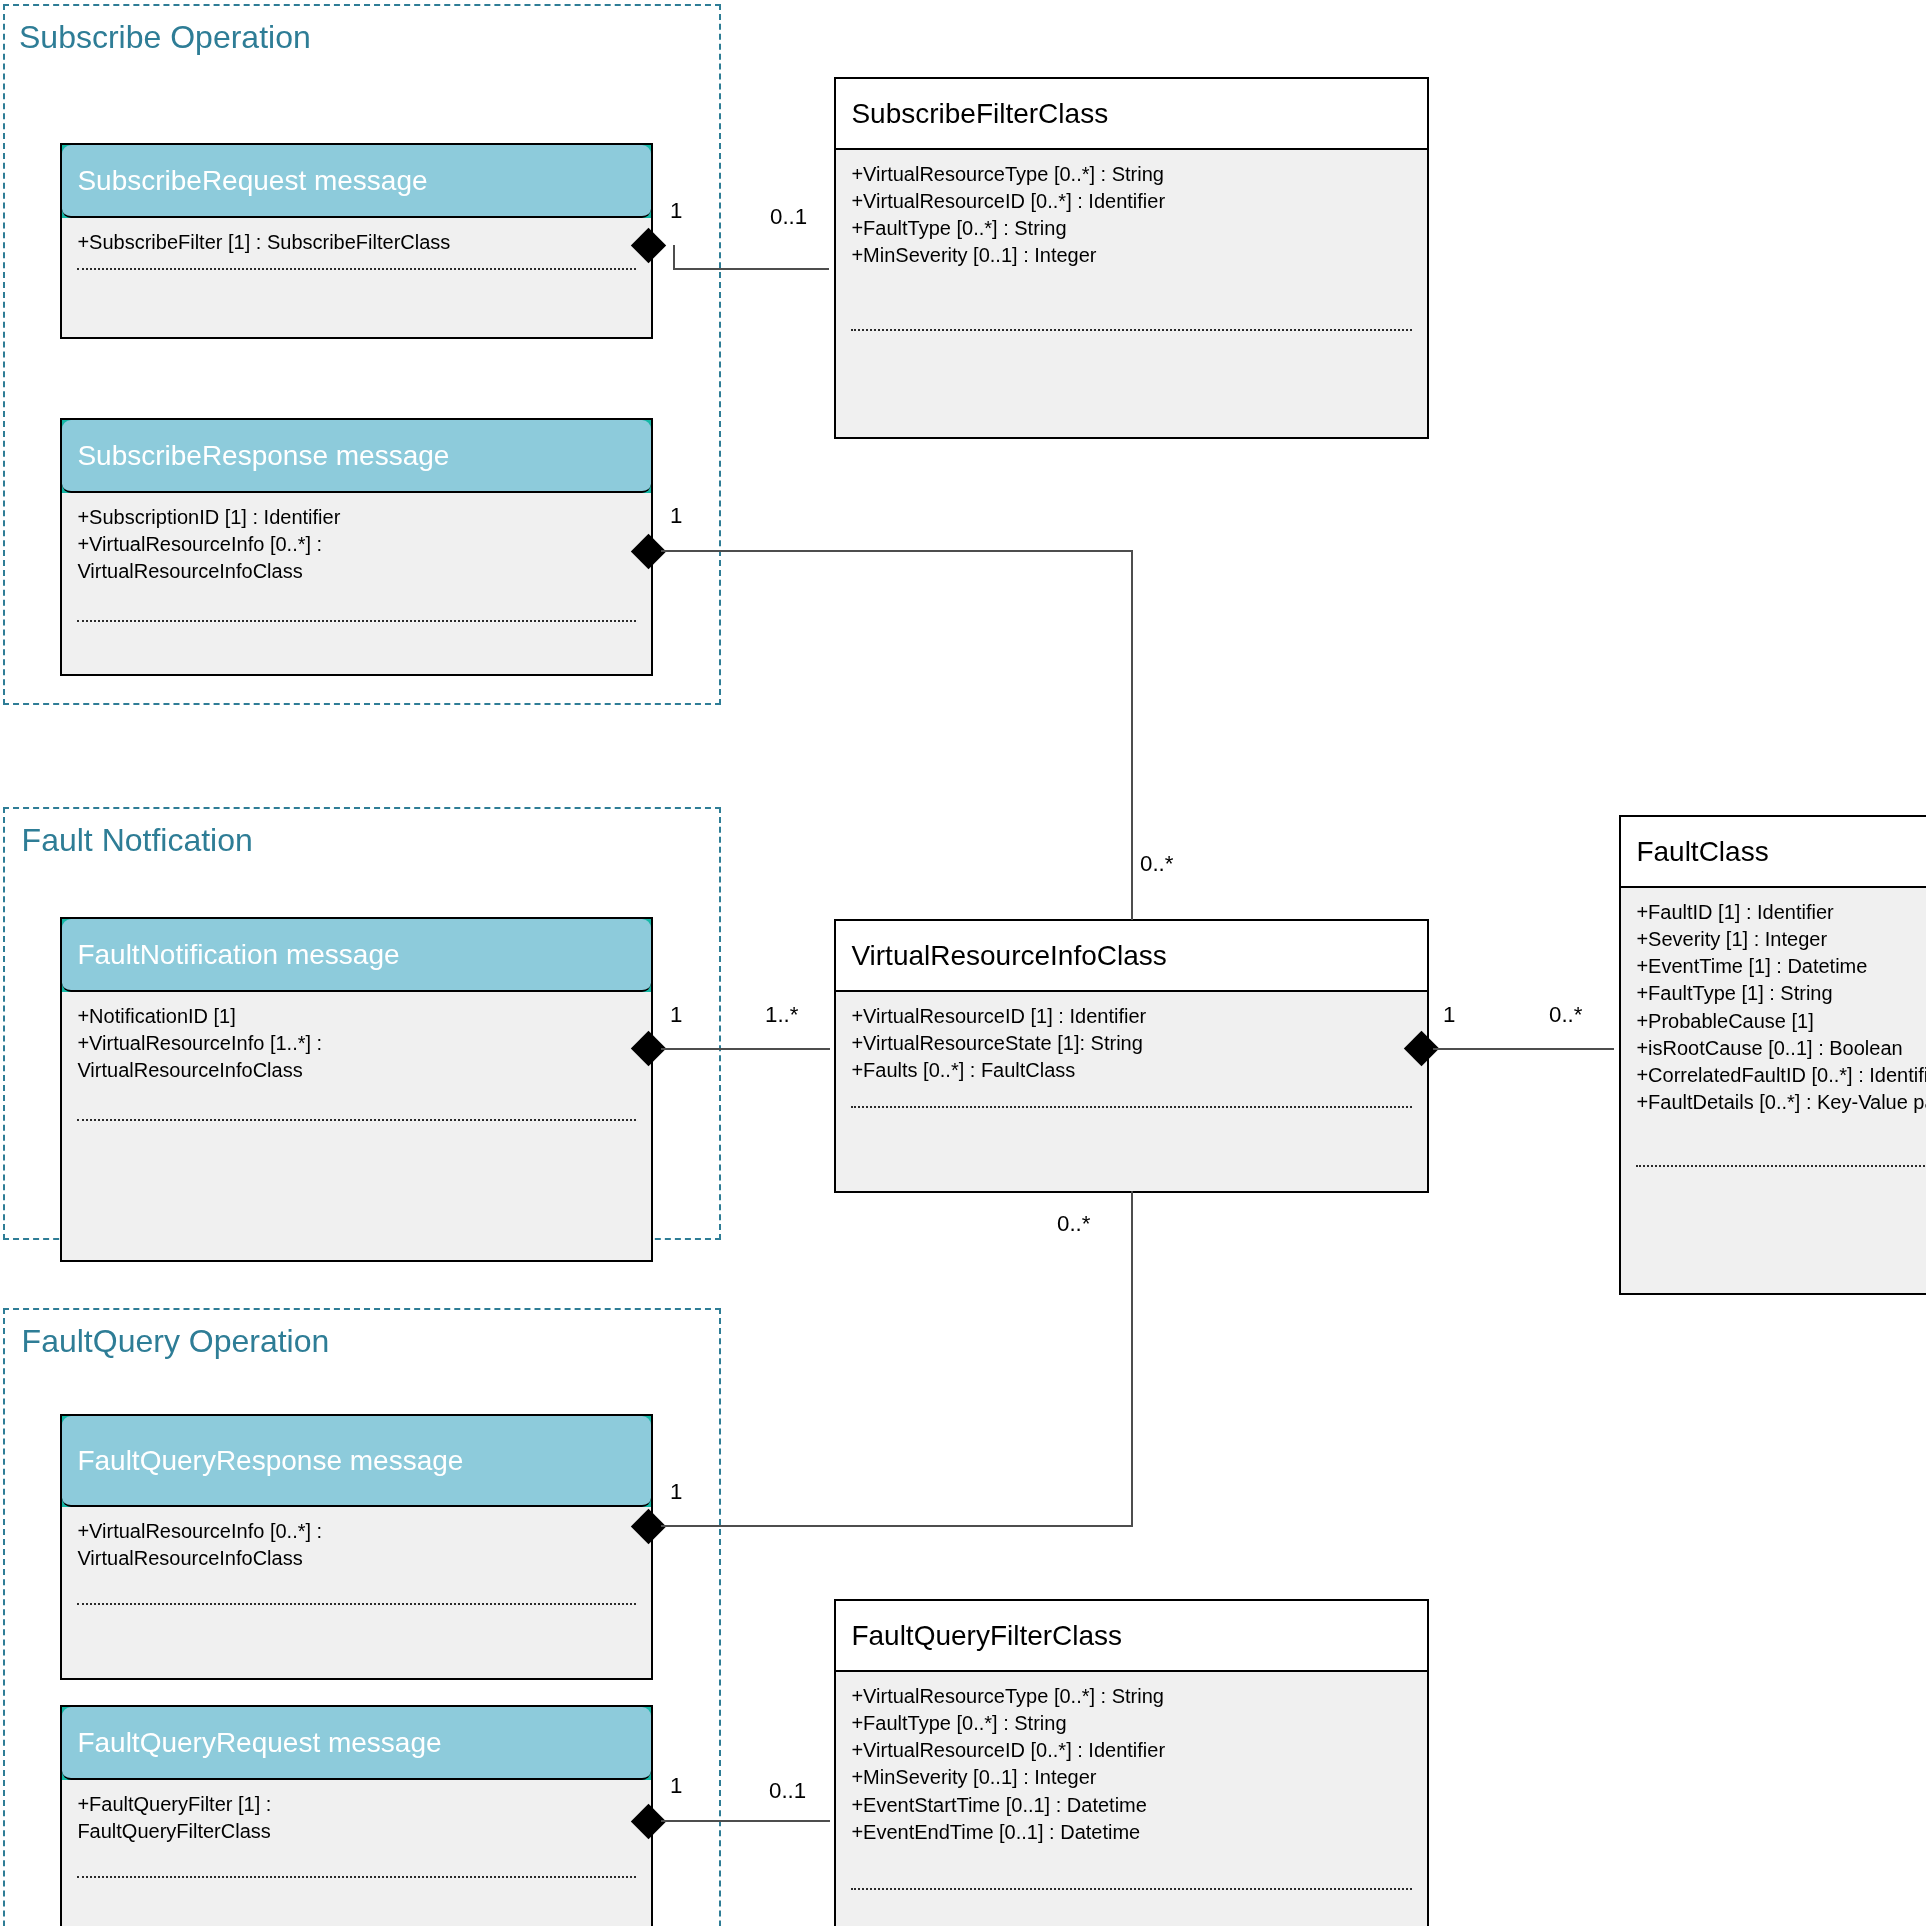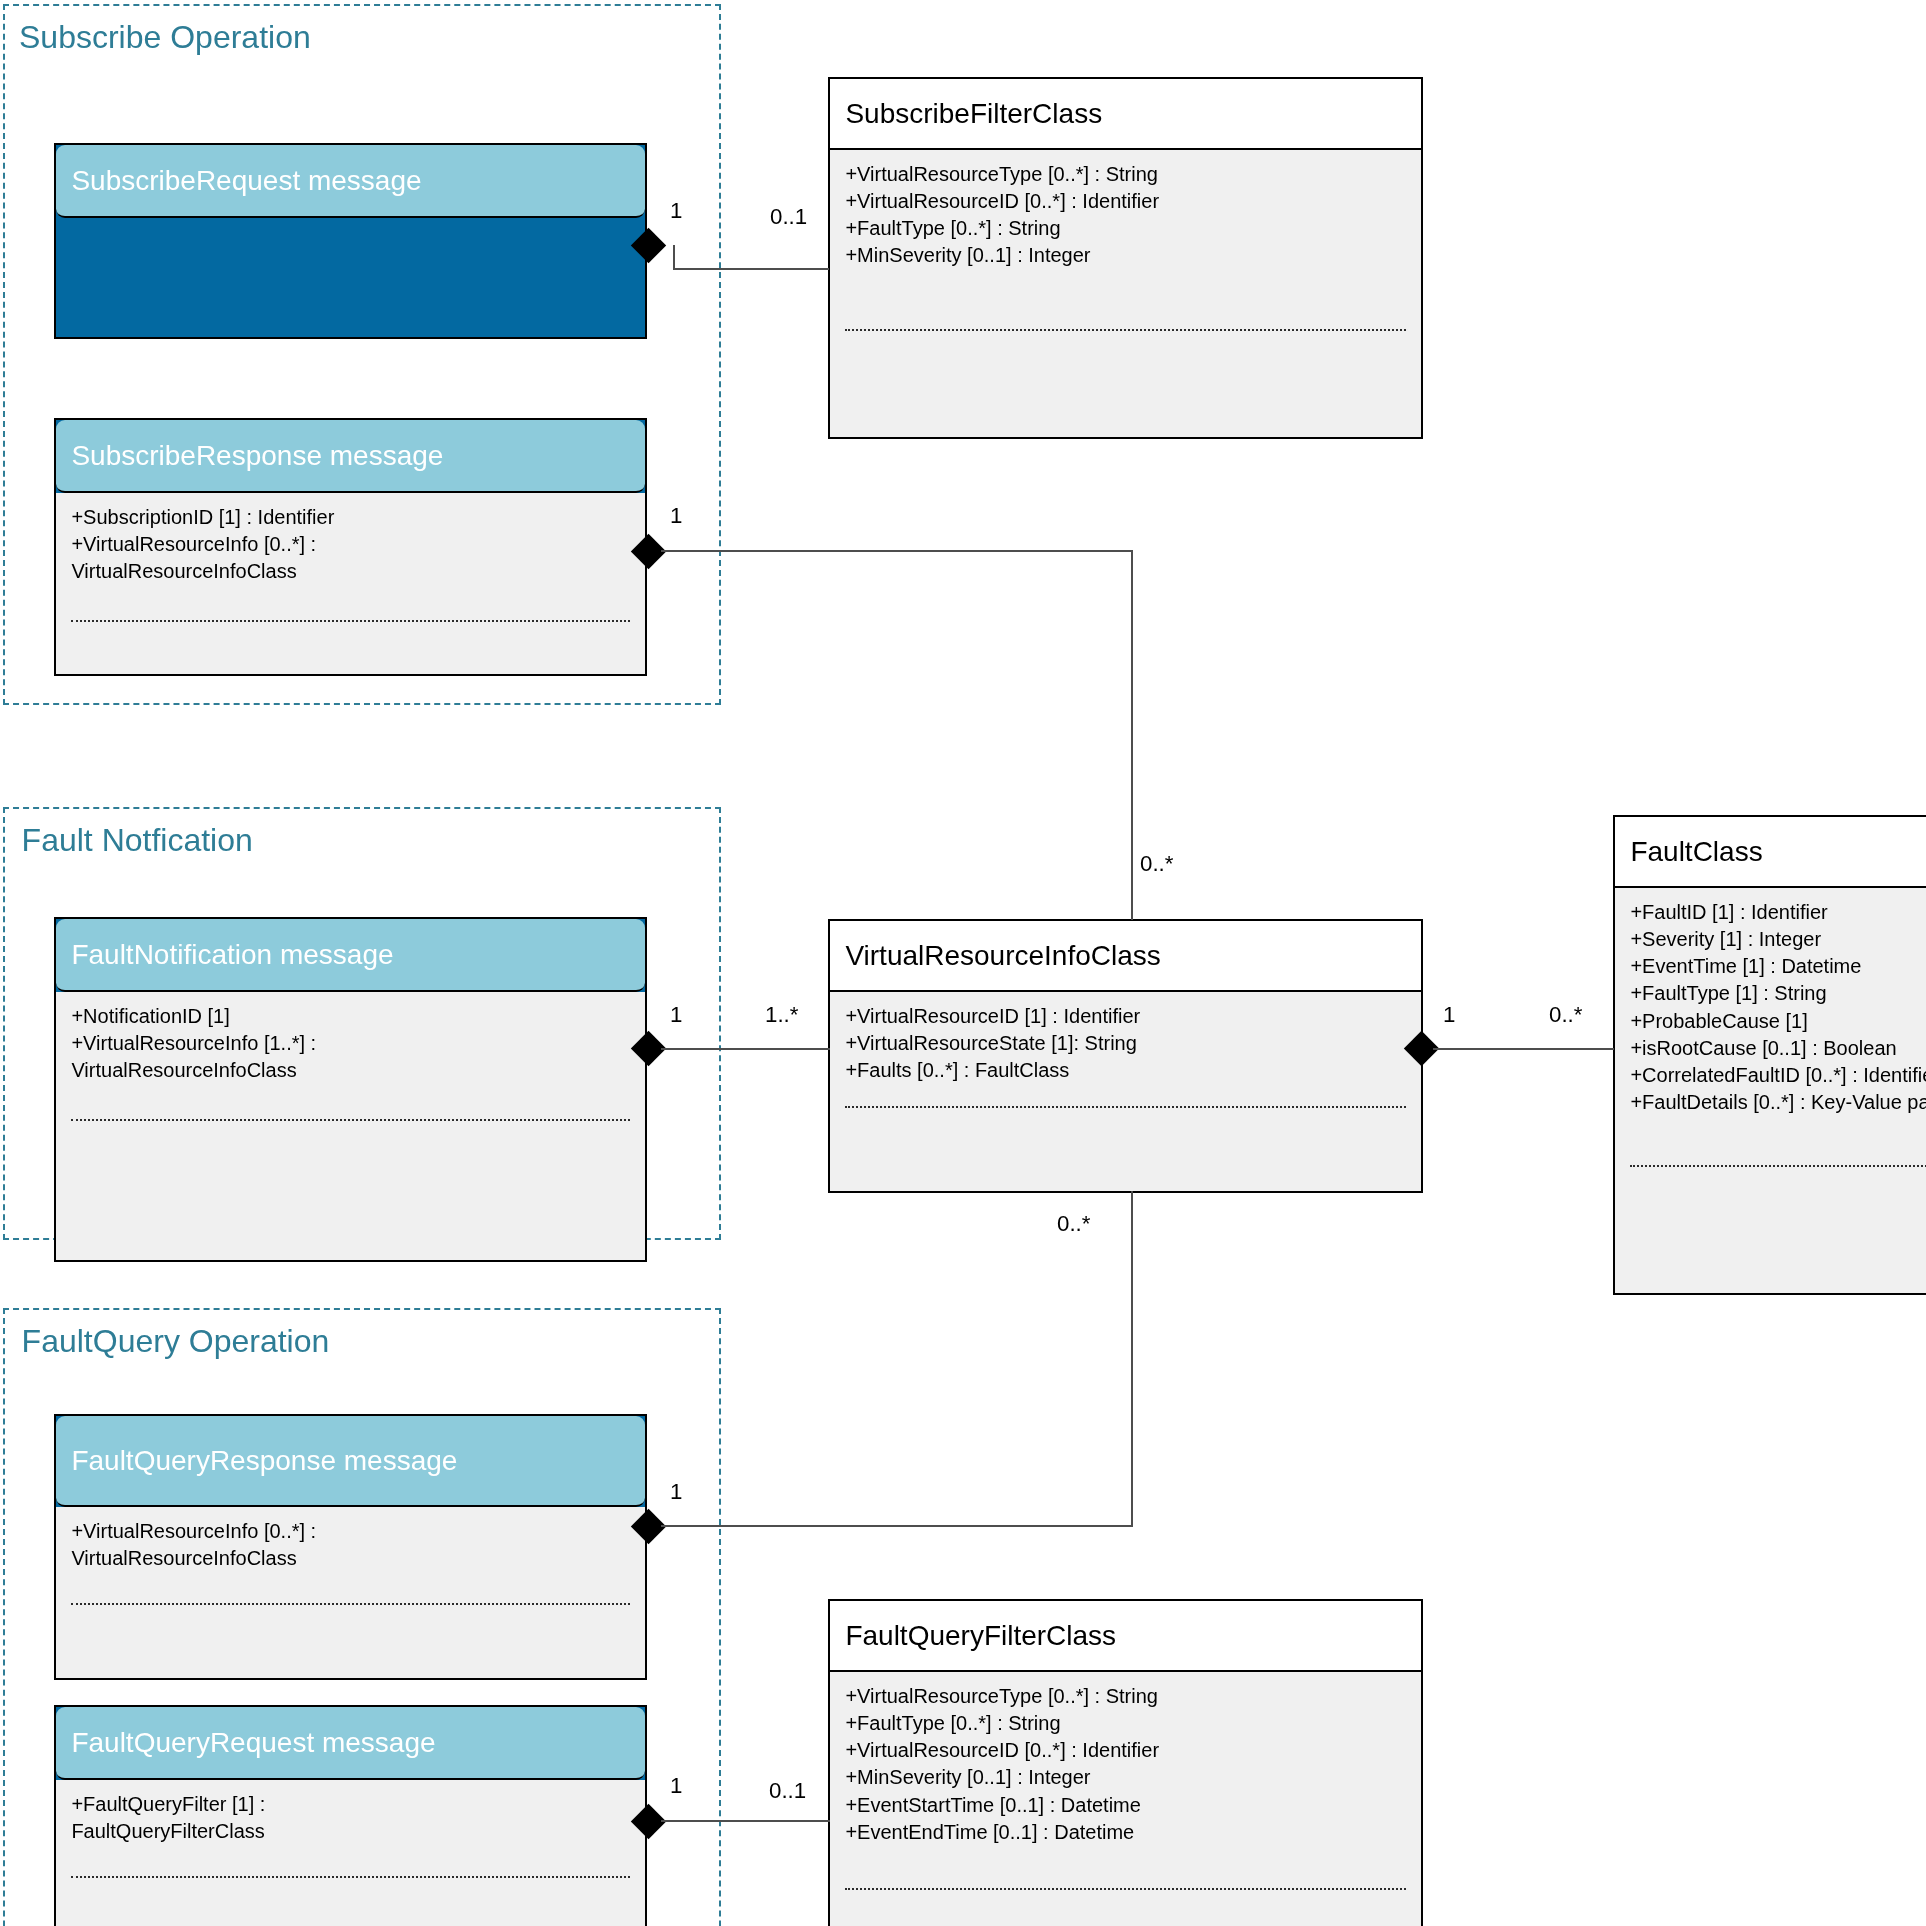--- a/index.html
+++ b/index.html
@@ -32,23 +32,24 @@
     line-height: 1;
     white-space: nowrap;
     font-family: "Liberation Sans", sans-serif;
   }
 
   
   .node {
     position: absolute;
     box-sizing: border-box;
     border: 2.7px solid #000000;
-    background: #0369a1;
+    background: #14b8a6;
     display: flex;
     flex-direction: column;
+    margin-left: 6px;
   }
   .node-header {
     box-sizing: border-box;
     display: flex;
     align-items: center;
     padding-left: 15.4px;
     white-space: nowrap;
     overflow: hidden;
   }
   .node.message > .node-header {
@@ -111,20 +112,24 @@
 </head>
 <body>
 
 <div id="canvas">
 
   <div class="group" style="left:3.1px; top:3.9px; width:718px; height:701px;"></div>
   <div class="group-title" style="left:19px; top:21px;">Subscribe Operation</div>
 
   <div class="node message" style="left:54px; top:143px; width:593px; height:196px;">
     <div class="node-header" style="height:73px;">SubscribeRequest message</div>
+    <div class="node-body">
+      <div class="attr">+SubscribeFilter [1] : SubscribeFilterClass</div>
+      <div class="ops-sep" style="top:50px;"></div>
+    </div>
   </div>
 
   <div class="node message" style="left:54px; top:418px; width:593px; height:258px;">
     <div class="node-header" style="height:73px;">SubscribeResponse message</div>
     <div class="node-body">
       <div class="attr">+SubscriptionID [1] : Identifier</div>
       <div class="attr">+VirtualResourceInfo [0..*] :</div>
       <div class="attr">VirtualResourceInfoClass</div>
       <div class="ops-sep" style="top:127px;"></div>
     </div>

